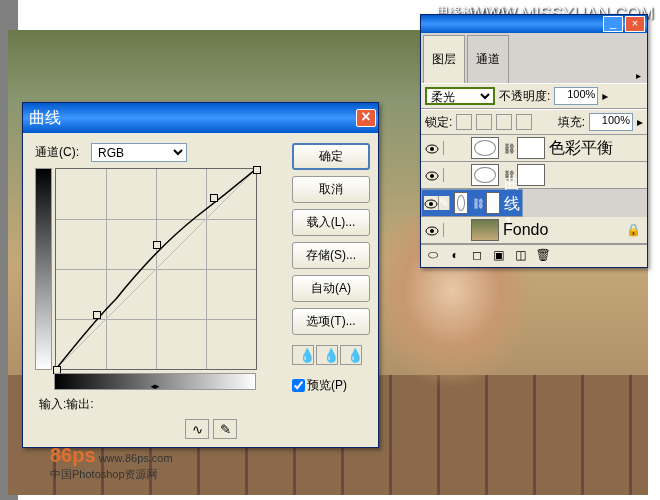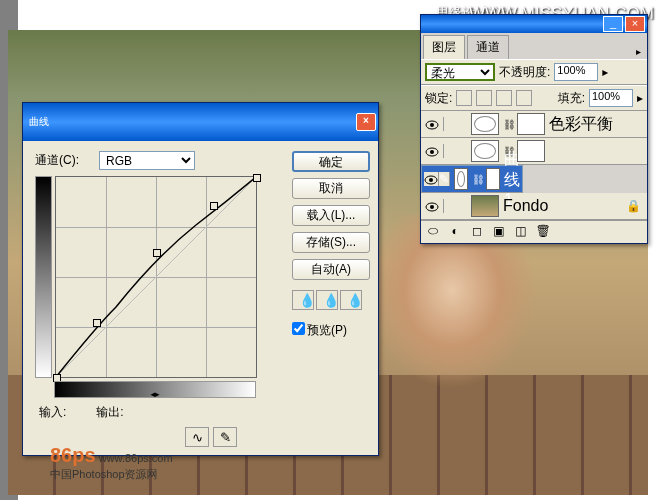--- a/index.html
+++ b/index.html
@@ -4,63 +4,63 @@
 <style>
 body{margin:0;font-family:"SimSun",Arial,sans-serif;font-size:12px;background:#fff;overflow:hidden;width:660px;height:500px;position:relative}
 .canvas{position:absolute;left:8px;top:30px;width:640px;height:465px;background:linear-gradient(180deg,#6b7a4a 0%,#8a9670 15%,#c4a878 50%,#9a7a5a 100%);overflow:hidden}
 .boardwalk{position:absolute;bottom:0;left:0;right:0;height:120px;background:repeating-linear-gradient(90deg,#8a6a4a 0,#8a6a4a 45px,#6a4a3a 45px,#6a4a3a 48px)}
 .figure{position:absolute;right:40px;bottom:30px;width:260px;height:250px;background:radial-gradient(ellipse 120px 140px at 40% 30%,#e8c8a8 0%,#c89870 40%,transparent 70%)}
 .gray{position:absolute;left:0;top:0;width:18px;height:500px;background:#808080}
 .wm-r{position:absolute;right:6px;top:4px;color:#fff;font-size:17px;text-shadow:1px 1px 2px #000}
 .wm-l{position:absolute;right:146px;top:4px;color:#fff;font-size:13px;text-shadow:1px 1px 2px #000}
 
 .dlg{position:absolute;left:22px;top:102px;width:355px;background:#ece9d8;border:1px solid #0a246a;box-shadow:2px 2px 4px rgba(0,0,0,.4)}
-.tbar{height:38px;background:linear-gradient(180deg,#0058cc 0%,#3d95ff 50%,#0058cc 100%);color:#fff;display:flex;align-items:center;padding:0 2px 0 6px;font-size:10px}
+.tbar{height:30px;background:linear-gradient(180deg,#0058cc 0%,#3d95ff 50%,#0058cc 100%);color:#fff;display:flex;align-items:center;padding:0 2px 0 6px;font-size:16px}
 .tbar .ttl{flex:1}
 .tclose{width:18px;height:16px;background:#e85c3c;border:1px solid #fff;color:#fff;text-align:center;line-height:13px;font-weight:bold;border-radius:2px;font-family:Arial}
 .dbody{padding:10px 8px 8px 12px;display:flex}
 .left{flex:1}
 .row{display:flex;align-items:center;margin-bottom:6px}
-.lbl{margin-right:20px}
+.lbl{margin-right:12px}
 .sel{width:96px;height:19px;border:1px solid #7f9db9;background:#fff;font-size:12px;padding:0 2px}
 .curvewrap{display:flex}
 .vgrad{width:15px;height:200px;background:linear-gradient(180deg,#000,#fff);margin-right:3px;border:1px solid #999}
 .curve{width:200px;height:200px;background:#ece9d8;border:1px solid #666;position:relative}
 .grid{position:absolute;inset:0}
 .gl{position:absolute;background:#aaa}
 .hg1{left:0;right:0;height:1px;top:50px}.hg2{left:0;right:0;height:1px;top:100px}.hg3{left:0;right:0;height:1px;top:150px}
 .vg1{top:0;bottom:0;width:1px;left:50px}.vg2{top:0;bottom:0;width:1px;left:100px}.vg3{top:0;bottom:0;width:1px;left:150px}
 .cv{position:absolute;inset:0}
 .pt{position:absolute;width:6px;height:6px;border:1px solid #000;background:#ece9d8;margin:-3px}
 .hgrad{width:200px;height:15px;background:linear-gradient(90deg,#000,#fff);margin:3px 0 0 19px;border:1px solid #999;position:relative}
 .slider{position:absolute;left:50%;bottom:-2px;width:16px;height:10px;margin-left:-8px;font-size:9px;text-align:center}
-.io{margin:6px 0 0 4px;display:flex;gap:30px}
+.io{margin:6px 0 0 4px;display:flex;}
 .tools{margin:6px 0 0 150px;display:flex;gap:4px}
 .tbtn{width:24px;height:20px;border:1px solid #999;background:#ece9d8}
 .right{width:78px;margin-left:8px;display:flex;flex-direction:column;gap:6px}
-.btn{height:21px;border:1px solid #999;background:linear-gradient(180deg,#fff,#ece9d8);border-radius:3px;font-size:12px;cursor:pointer}
+.btn{height:27px;border:1px solid #999;background:linear-gradient(180deg,#fff,#ece9d8);border-radius:3px;font-size:12px;cursor:pointer}
 .btn.def{border:2px solid #4a7ebb}
 .btn.dis{color:#999}
 .drops{display:flex;gap:2px;margin-top:4px}
 .drop{width:22px;height:20px}
-.chk{margin-top:6px;display:flex;align-items:flex-start;gap:2px}
+.chk{margin-top:6px;display:flex;align-items:center;gap:2px}
 .chk input{margin:0}
 
 .panel{position:absolute;right:12px;top:14px;width:226px;background:#ece9d8;border:1px solid #0a246a;box-shadow:2px 2px 4px rgba(0,0,0,.4)}
 .ptbar{height:18px;background:linear-gradient(180deg,#0058cc,#3d95ff,#0058cc);display:flex;justify-content:flex-end;align-items:center;padding:0 2px;gap:2px}
 .pbtn{width:18px;height:14px;background:#3d95ff;border:1px solid #fff;color:#fff;text-align:center;font-size:11px;line-height:12px;font-family:Arial}
 .pbtn.close{background:#e85c3c}
 .tabs{display:flex;padding:2px 2px 0;background:#d6d3ce;align-items:flex-end}
-.tab{padding:3px 8px;border:1px solid #999;border-bottom:none;background:#d6d3ce;margin-right:2px;font-size:12px}
+.tab{padding:15px 8px;border:1px solid #999;border-bottom:none;background:#d6d3ce;margin-right:2px;font-size:12px}
 .tab.act{background:#ece9d8}
 .tabarrow{margin-left:auto;padding:2px 4px;font-size:10px}
 .prow{display:flex;align-items:center;padding:3px 4px;gap:4px;border-top:1px solid #fff;border-bottom:1px solid #999}
 .psel{height:18px;border:2px solid #4d7c0f;background:#fff;font-size:12px}
 .psel.blend{width:70px}
-.pfield{width:38px;height:16px;border:1px solid #7f9db9;background:#fff;padding:0 2px;font-size:11px}
+.pfield{width:38px;height:16px;border:1px solid #7f9db9;background:#fff;text-align:right;padding:0 2px;font-size:11px}
 .lock{width:14px;height:14px;border:1px solid #999;background:#ece9d8}
 .layers{background:#d6d3ce}
 .ly{display:flex;align-items:center;height:26px;border-bottom:1px solid #999;background:#ece9d8}
 .ly.sel{background:#316ac5;color:#fff}
 .eye{width:22px;text-align:center;border-right:1px solid #999}
 .eye svg{vertical-align:middle}
 .lcol{width:22px;text-align:center;border-right:1px solid #999}
 .thumb{width:26px;height:20px;background:#fff;border:1px solid #666;margin:0 4px;position:relative}
 .thumb.adj{background:#fff}
 .thumb.adj::after{content:"";position:absolute;inset:2px;border:1px solid #888;border-radius:50%}
@@ -208,20 +208,21 @@
         <button class="tbtn">∿</button>
         <button class="tbtn">✎</button>
       </div>
     </div>
     <div class="right">
       <button class="btn def">确定</button>
       <button class="btn">取消</button>
       <button class="btn">载入(L)...</button>
       <button class="btn">存储(S)...</button>
       <button class="btn">自动(A)</button>
+      <button class="btn">选项(T)...</button>
       <div class="drops">
         <button class="tbtn drop">💧</button>
         <button class="tbtn drop">💧</button>
         <button class="tbtn drop">💧</button>
       </div>
       <label class="chk">
         <input type="checkbox" checked="" style="">
         <span>预览(P)</span>
       </label>
     </div>

